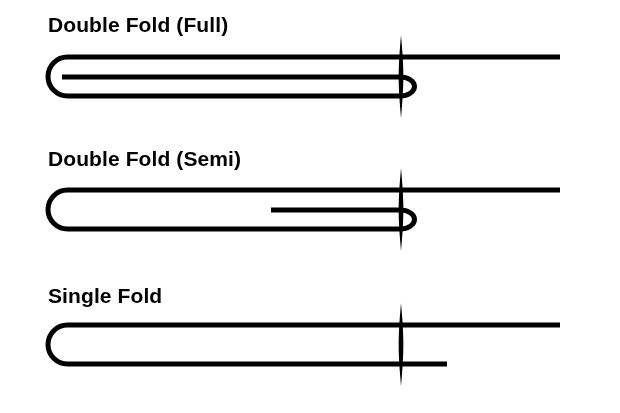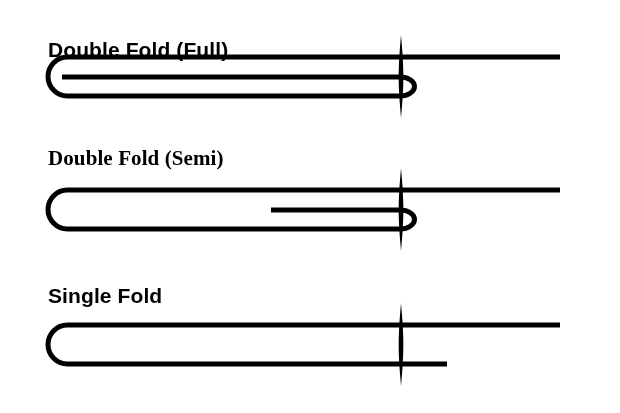--- a/index.html
+++ b/index.html
@@ -60,29 +60,29 @@
   .tick-mark {
     fill: #000000;
     stroke: none;
   }
 </style>
 </head>
 <body>
 
 <div id="figure-root">
     <div class="diagram-group" style="top: 0px;">
-      <div class="diagram-label" style="left: 48px; top: 14px; margin-top: 25px;">Double Fold (Full)</div>
+      <div class="diagram-label" style="left: 48px; top: 14px;">Double Fold (Full)</div>
       <svg class="diagram-svg" width="620" height="97" viewBox="0 0 620 97" style="top: 29px;">
         <path class="stroke-line" d="M 560 28 L 67.5 28 A 19.5 19.5 0 0 0 67.5 67 L 400 67 A 14.5 9.5 0 0 0 400 48"></path>
         <path class="stroke-line" d="M 62 48 L 400 48"></path>
         <path class="tick-mark" d="M 401 6 C 404.1 41.5 404.1 53.5 401 89 C 397.9 53.5 397.9 41.5 401 6 Z"></path>
       </svg>
     </div>
     <div class="diagram-group" style="top: 0px;">
-      <div class="diagram-label" style="left: 48px; top: 148px; font-family: Liberation Serif, serif;">Double Fold (Semi)</div>
+      <div class="diagram-label" style="left: 48px; top: 148px;">Double Fold (Semi)</div>
       <svg class="diagram-svg" width="620" height="97" viewBox="0 0 620 97" style="top: 162px;">
         <path class="stroke-line" d="M 560 28 L 67.5 28 A 19.5 19.5 0 0 0 67.5 67 L 400 67 A 14.5 9.5 0 0 0 400 48"></path>
         <path class="stroke-line" d="M 271 48 L 400 48"></path>
         <path class="tick-mark" d="M 401 6 C 404.1 41.5 404.1 53.5 401 89 C 397.9 53.5 397.9 41.5 401 6 Z"></path>
       </svg>
     </div>
     <div class="diagram-group" style="top: 0px;">
       <div class="diagram-label" style="left: 48px; top: 285px; text-align: center;">Single Fold</div>
       <svg class="diagram-svg" width="620" height="97" viewBox="0 0 620 97" style="top: 297px;">
         <path class="stroke-line" d="M 560 28 L 67.5 28 A 19.5 19.5 0 0 0 67.5 67 L 447 67"></path>

